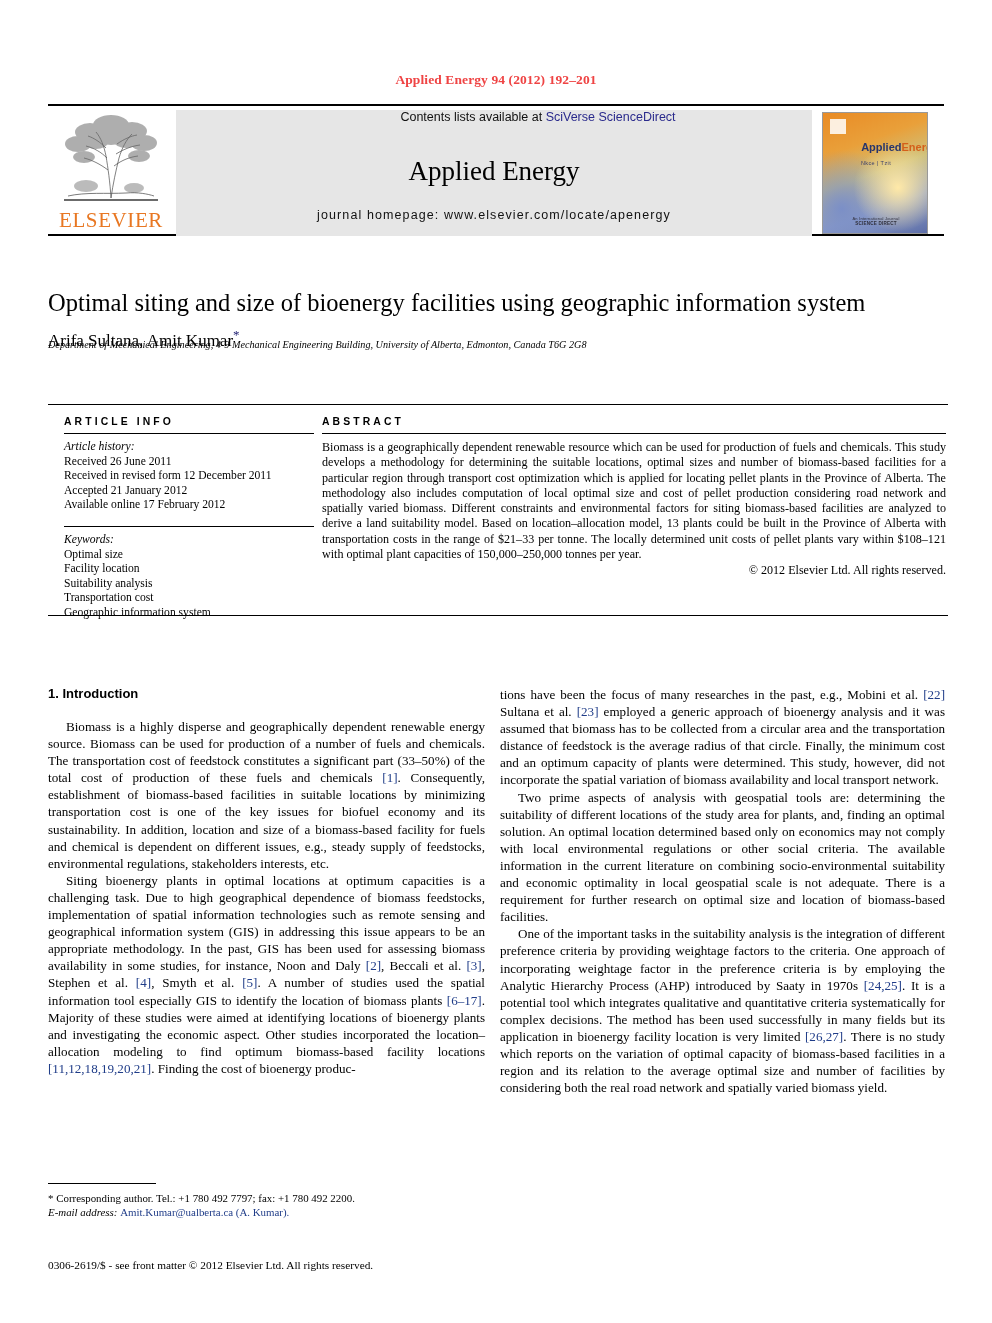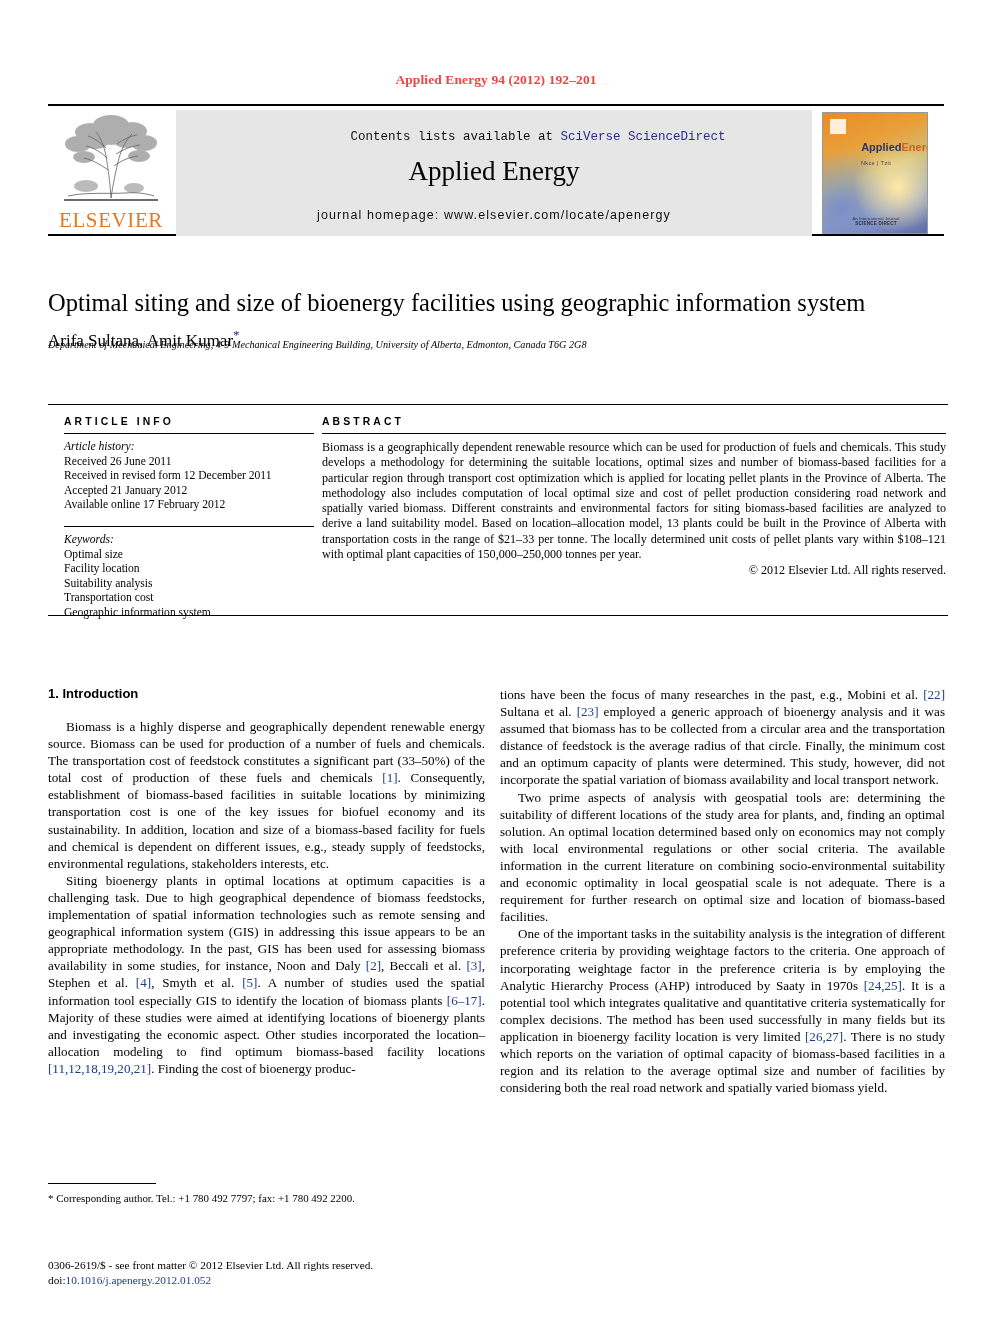--- a/index.html
+++ b/index.html
@@ -67,23 +67,23 @@
     color: #E87722;
   }
   .banner {
     position: absolute;
     left: 128px; top: 2px;
     width: 636px; height: 126px;
     background: #e6e6e6;
   }
   .banner-line1 {
     position: absolute;
-    left: 0; top: 20px; width: 724px;
-    text-align: center;
-    font-family: Liberation Mono, monospace;
+    left: 0; top: 0; width: 724px;
+    text-align: center;
+    font-family: Liberation Sans, sans-serif;
     font-size: 12.5px;
     color: #111;
   }
   .sd-link { color: #2a2a8c; }
   .banner-title {
     position: absolute;
     left: 0; top: 46px; width: 636px;
     text-align: center;
     font-family: "Liberation Serif", serif;
     font-size: 27px;
@@ -379,20 +379,20 @@
 
   <div class="col-right">
     <p class="body cont"><span>tions have been the focus of many researches in the past, e.g., Mobini et al. </span><span class="cite">[22]</span><span> Sultana et al. </span><span class="cite">[23]</span><span> employed a generic approach of bioenergy analysis and it was assumed that biomass has to be collected from a circular area and the transportation distance of feedstock is the average radius of that circle. Finally, the minimum cost and an optimum capacity of plants were determined. This study, however, did not incorporate the spatial variation of biomass availability and local transport network.</span></p>
     <p class="body"><span>Two prime aspects of analysis with geospatial tools are: determining the suitability of different locations of the study area for plants, and, finding an optimal solution. An optimal location determined based only on economics may not comply with local environmental regulations or other social criteria. The available information in the current literature on combining socio-environmental suitability and economic optimality in local geospatial scale is not adequate. There is a requirement for further research on optimal size and location of biomass-based facilities.</span></p>
     <p class="body"><span>One of the important tasks in the suitability analysis is the integration of different preference criteria by providing weightage factors to the criteria. One approach of incorporating weightage factor in the preference criteria is by employing the Analytic Hierarchy Process (AHP) introduced by Saaty in 1970s </span><span class="cite">[24,25]</span><span>. It is a potential tool which integrates qualitative and quantitative criteria systematically for complex decisions. The method has been used successfully in many fields but its application in bioenergy facility location is very limited </span><span class="cite">[26,27]</span><span>. There is no study which reports on the variation of optimal capacity of biomass-based facilities in a region and its relation to the average optimal size and number of facilities by considering both the real road network and spatially varied biomass yield.</span></p>
   </div>
 
   <div class="footnote">
     <div class="fn-rule"></div>
     <div class="fn-text"><span>*</span> <span>Corresponding author. Tel.: +1 780 492 7797; fax: +1 780 492 2200.</span></div>
+    <div class="fn-text fn-email"><span>E-mail address:</span> <span class="mail-link">Amit.Kumar@ualberta.ca</span><span class="mail-link"> (A. Kumar).</span></div>
   </div>
 
   <div class="footer">
     <div>0306-2619/$ - see front matter © 2012 Elsevier Ltd. All rights reserved.</div>
-    <div><span>doi:</span><span class="doi-link">10.1016/j.apenergy.2012.01.052</span></div>
   </div>
 
 </div>
 
 </body></html>

